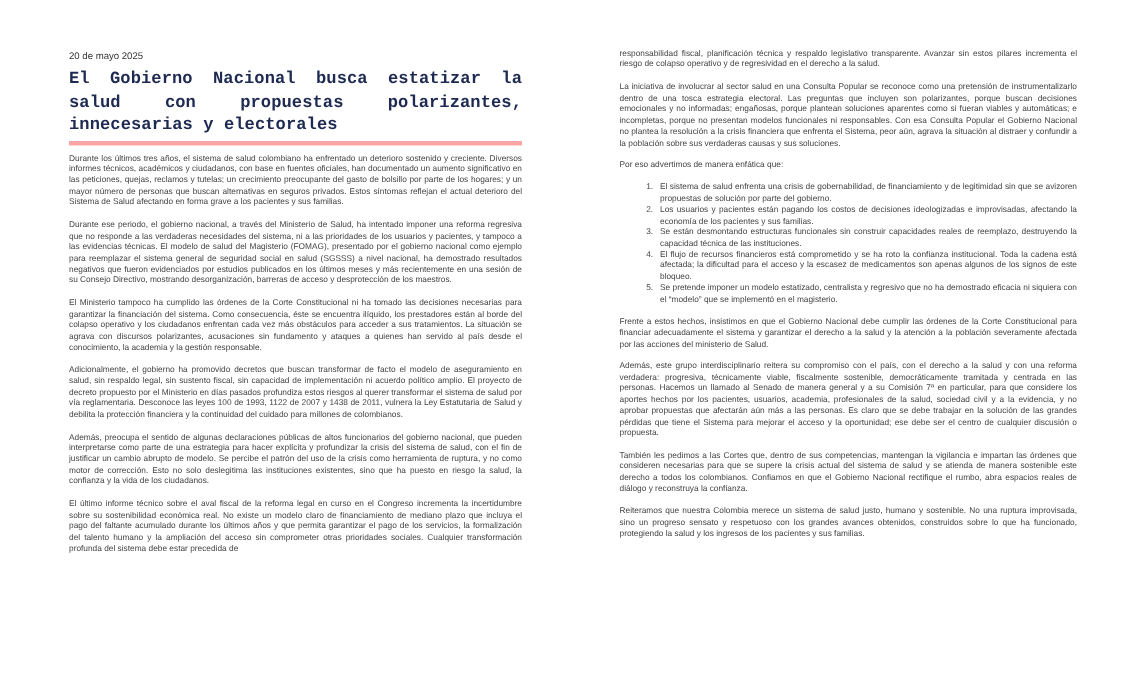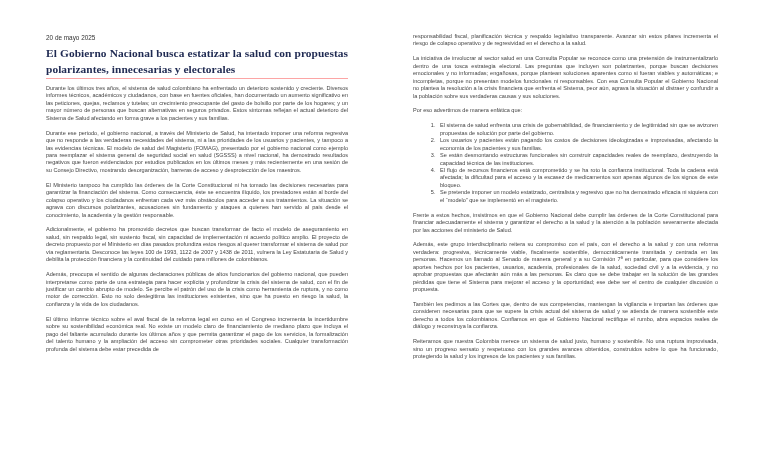--- a/index.html
+++ b/index.html
@@ -46,28 +46,28 @@
       top: 33px;
       width: 305px;
     }
     .date {
       font-size: 6.4px;
       color: #333333;
       margin: 0 0 4px 0;
       line-height: 8px;
     }
     .title {
-      font-family: Liberation Serif, serif;
+      font-family: Liberation Mono, monospace;
       font-weight: bold;
       font-size: 11.4px;
       line-height: 15.5px;
       color: #1f2a52;
       margin: 0 0 6px 0;
       padding-bottom: 1px;
-      border-bottom: 1px solid #fca5a5;
+      border-bottom: 3px solid #fca5a5;
       text-align: justify;
       letter-spacing: 0.05px;
     }
     p.para {
       margin: 0 0 7.4px 0;
     }
     ol.list {
       margin: 0 0 7.4px 0;
       padding-left: 24px;
     }

